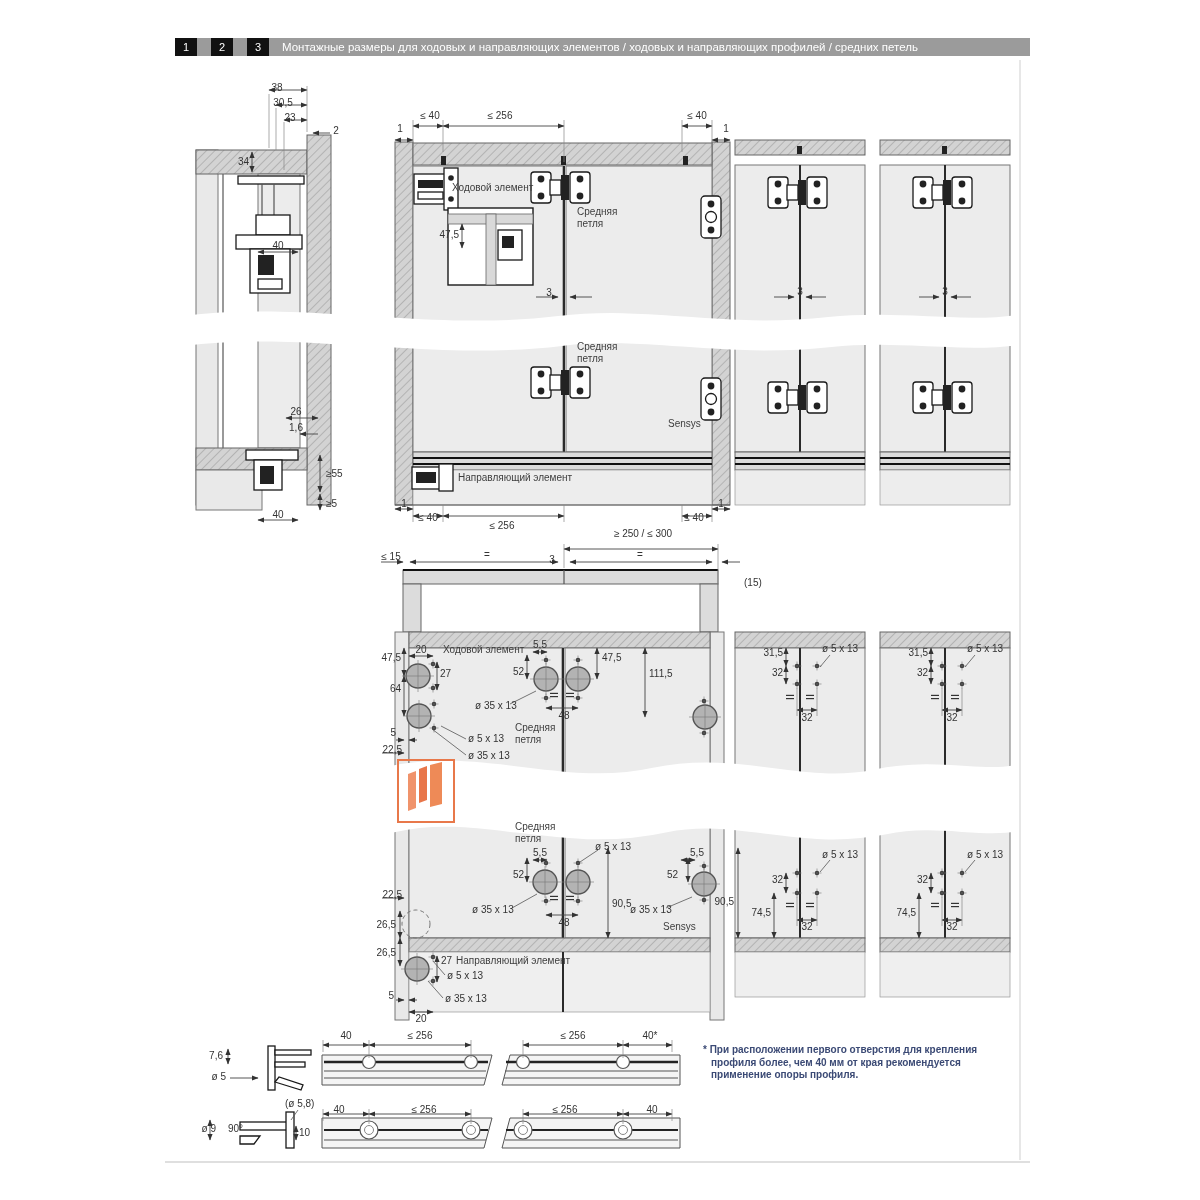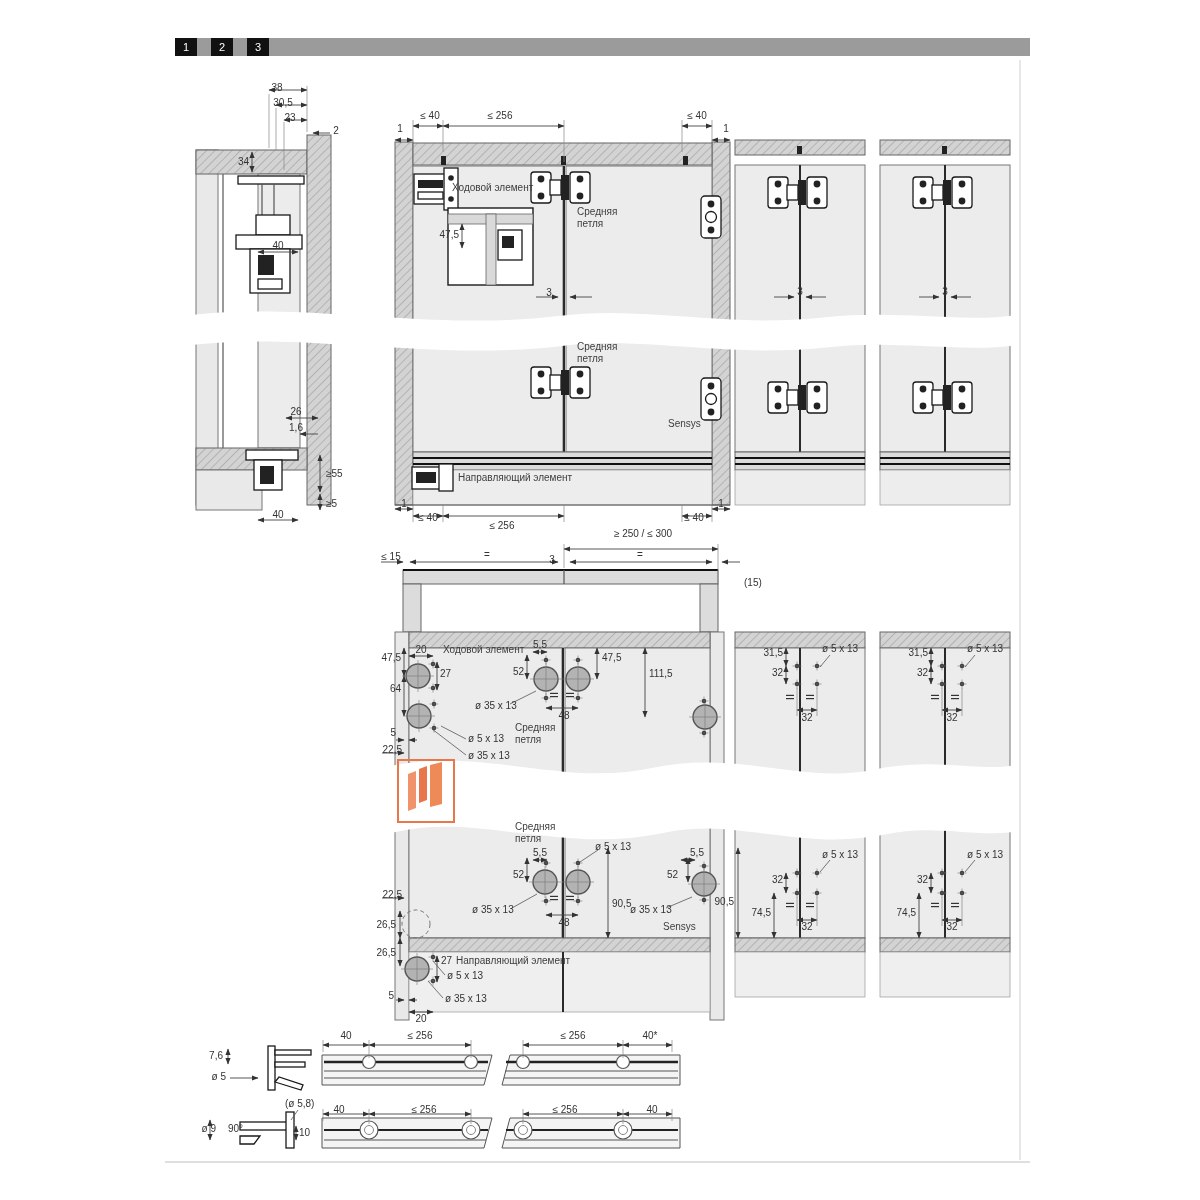--- a/index.html
+++ b/index.html
@@ -47,20 +47,21 @@
   <div class="hdr-bar"></div>
   <div class="step" style="left:175px">
       <span>1</span>
     </div>
   <div class="step" style="left:211px">
       <span>2</span>
     </div>
   <div class="step" style="left:247px">
       <span>3</span>
     </div>
+  <div class="hdr-title">Монтажные размеры для ходовых и направляющих элементов / ходовых и направляющих профилей / средних петель</div>
 
   <svg width="1200" height="1200" viewBox="0 0 1200 1200" style="position:absolute;left:0;top:0">
     <defs>
       <pattern id="hatch" width="6" height="6" patternUnits="userSpaceOnUse" patternTransform="rotate(45)">
         <rect width="6" height="6" fill="#d3d3d3"></rect>
         <line x1="0" y1="0" x2="0" y2="6" stroke="#a6a6a6" stroke-width="1.4"></line>
       </pattern>
       <marker id="ar" viewBox="0 0 8 8" refX="7" refY="4" markerWidth="8" markerHeight="8" orient="auto-start-reverse">
         <path d="M0,1 L7.6,4 L0,7 z" fill="#333"></path>
       </marker>
@@ -587,14 +588,15 @@
   <span class="lb c" style="left:650px;top:1030px">40*</span>
   <span class="lb" style="left:285px;top:1098px">(ø 5,8)</span>
   <span class="lb r" style="left:216px;top:1123px">ø 9</span>
   <span class="lb" style="left:228px;top:1123px">90°</span>
   <span class="lb" style="left:299px;top:1127px">10</span>
   <span class="lb c" style="left:339px;top:1104px">40</span>
   <span class="lb c" style="left:424px;top:1104px">≤ 256</span>
   <span class="lb c" style="left:565px;top:1104px">≤ 256</span>
   <span class="lb c" style="left:652px;top:1104px">40</span>
 
+  <div class="fn"><span>*</span><span> При расположении первого отверстия для крепления профиля более, чем 40 мм от края рекомендуется применение опоры профиля.</span></div>
 
 </div>
 
 </body></html>

